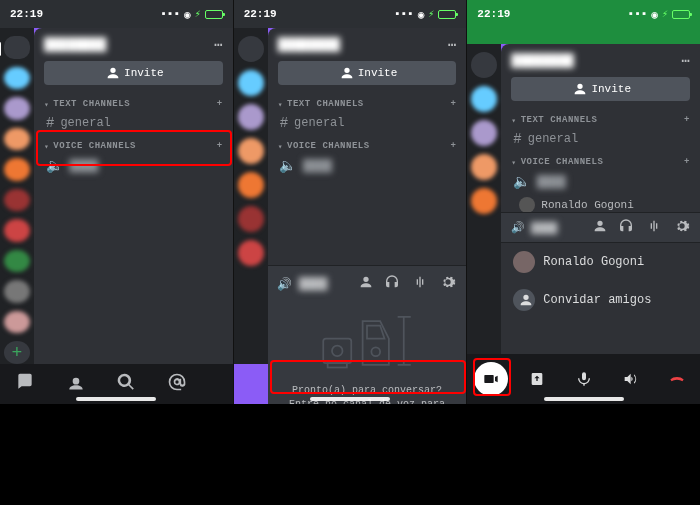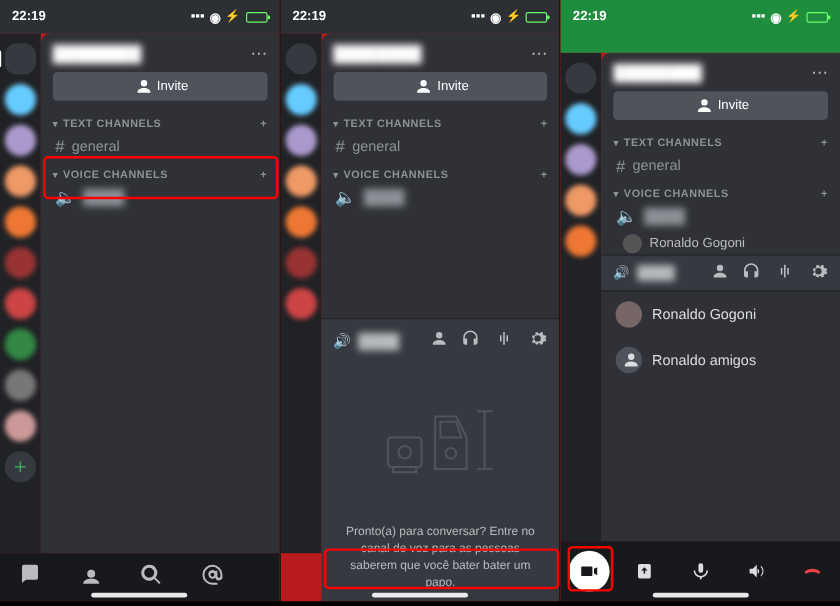--- a/index.html
+++ b/index.html
@@ -1,17 +1,17 @@
 <!DOCTYPE html>
 <html><head>
 <meta charset="utf-8">
 <style>
   * { box-sizing: border-box; margin: 0; padding: 0; }
   body { background: #000; font-family: -apple-system, "Helvetica Neue", Arial, sans-serif; color: #dcddde; width: 700px; height: 505px; overflow: hidden; display: flex; }
-  .phone { width: 233.3px; height: 501px; position: relative; background: #b91c1c; overflow: hidden; flex: 1; }
+  .phone { width: 233.3px; height: 404px; position: relative; background: #8b5cf6; overflow: hidden; flex: 1; font-family: Liberation Mono, monospace; }
   .phone + .phone { border-left: 1px solid #111; }
   .status-bar { height: 28px; display: flex; justify-content: space-between; align-items: center; padding: 0 10px; font-size: 11px; font-weight: 600; color: #fff; background: #2c2f33; }
   .status-right { display: flex; align-items: center; gap: 4px; }
   .battery-pill { width: 18px; height: 9px; border: 1px solid #6f6; border-radius: 2px; position: relative; }
   .battery-pill::after { content: ""; position: absolute; right: -3px; top: 2px; width: 2px; height: 3px; background: #6f6; border-radius: 0 1px 1px 0; }
   .battery-fill { background: #6f6; width: 70%; height: 100%; }
 
   .main-row { display: flex; height: calc(100% - 28px - 40px); }
   .server-rail { width: 34px; background: #202225; display: flex; flex-direction: column; align-items: center; padding-top: 8px; gap: 8px; }
   .server-bubble { width: 26px; height: 26px; border-radius: 50%; background: #36393f; position: relative; }
@@ -336,21 +336,21 @@
     <div class="member-row">
       <span class="member-avatar"></span>
       <span>Ronaldo Gogoni</span>
     </div>
     <div class="invite-row">
       <span class="invite-avatar">
           <svg class="icon-svg" viewBox="0 0 24 24">
             <path d="M15 12a4 4 0 100-8 4 4 0 000 8zM3 14h4M5 12v4M15 14c-4 0-8 2-8 5v1h16v-1c0-3-4-5-8-5z"></path>
           </svg>
         </span>
-      <span>Ronaldo amigos</span>
+      <span>Convidar amigos</span>
     </div>
   </div>
 
   <div class="call-dock">
     <span class="dock-btn video active">
         <svg class="icon-svg" viewBox="0 0 24 24">
           <path d="M3 6h12a1 1 0 011 1v10a1 1 0 01-1 1H3a1 1 0 01-1-1V7a1 1 0 011-1zm15 3l4-2v10l-4-2V9z"></path>
         </svg>
       </span>
     <span class="dock-btn">

